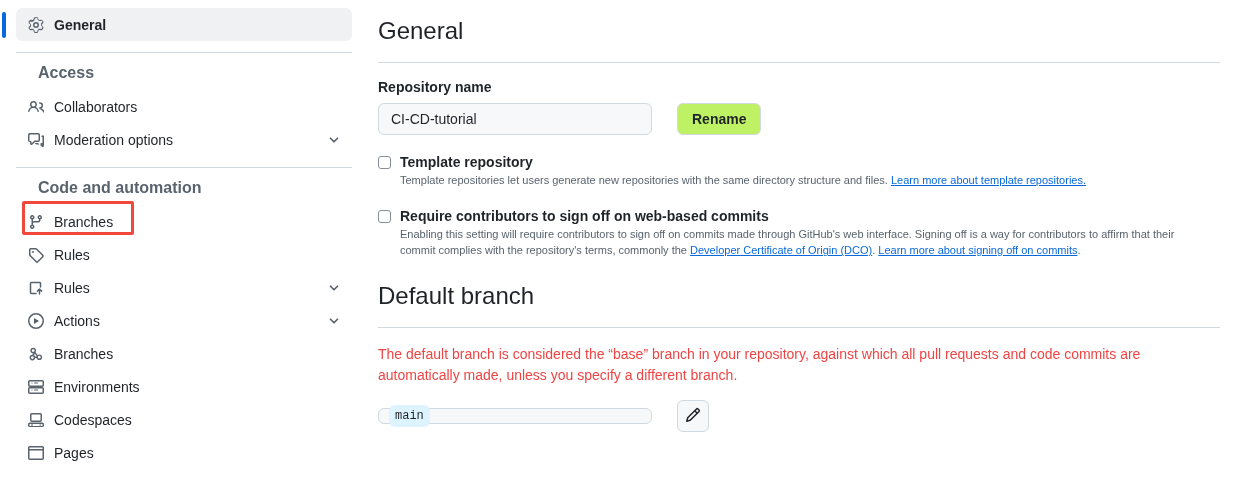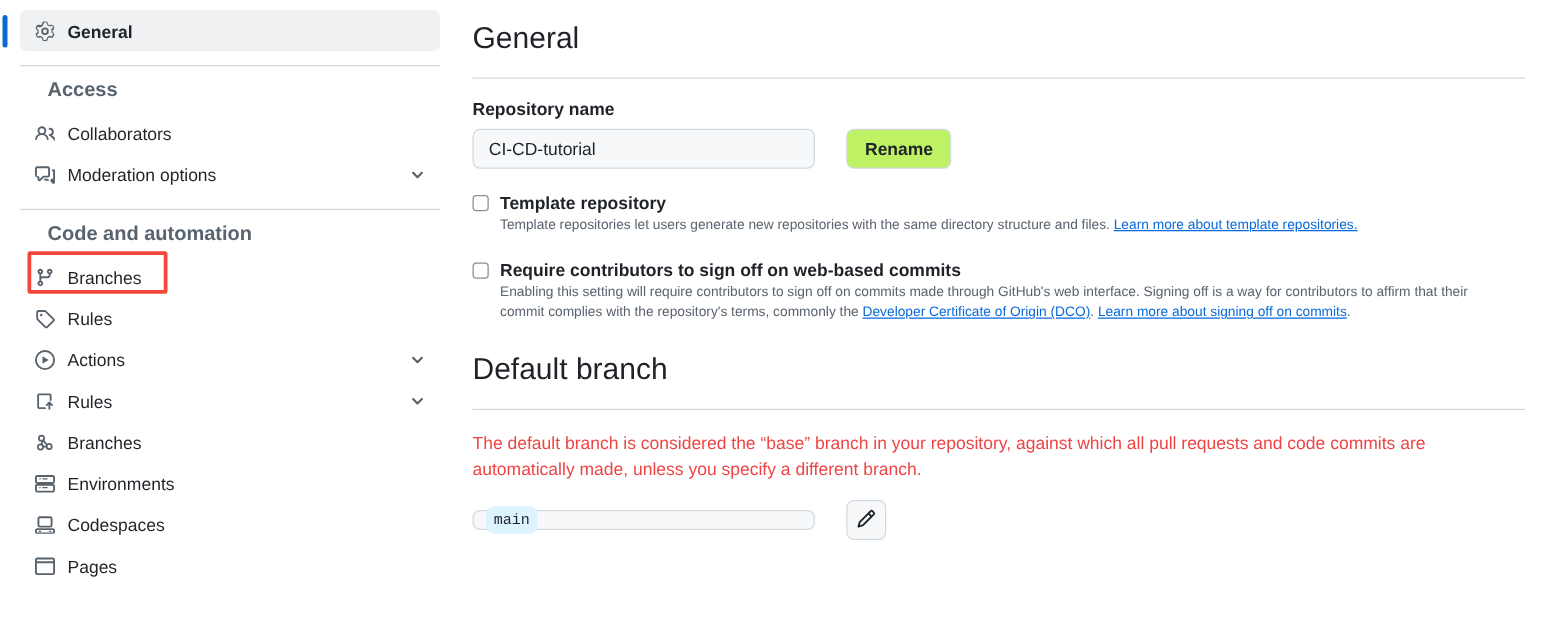--- a/index.html
+++ b/index.html
@@ -251,40 +251,40 @@
       <span class="ico">
         <svg width="16" height="16" viewBox="0 0 16 16" fill="currentColor">
             <path d="M1 7.775V2.75C1 1.784 1.784 1 2.75 1h5.025c.464 0 .91.184 1.238.513l6.25 6.25a1.75 1.75 0 0 1 0 2.474l-5.026 5.026a1.75 1.75 0 0 1-2.474 0l-6.25-6.25A1.752 1.752 0 0 1 1 7.775Zm1.5 0c0 .066.026.13.073.177l6.25 6.25a.25.25 0 0 0 .354 0l5.025-5.025a.25.25 0 0 0 0-.354l-6.25-6.25a.25.25 0 0 0-.177-.073H2.75a.25.25 0 0 0-.25.25ZM6 5a1 1 0 1 1-2 0 1 1 0 0 1 2 0Z"></path>
           </svg>
       </span>
       <span class="label">Rules</span>
     </div>
 
     <div class="nav-item">
       <span class="ico">
-        <svg width="16" height="16" viewBox="0 0 16 16" fill="currentColor">
-            <path d="M8 0a8 8 0 1 1 0 16A8 8 0 0 1 8 0ZM1.5 8a6.5 6.5 0 1 0 13 0 6.5 6.5 0 0 0-13 0Zm4.879-2.773 4.264 2.559a.25.25 0 0 1 0 .428l-4.264 2.559A.25.25 0 0 1 6 10.559V5.442a.25.25 0 0 1 .379-.215Z"></path>
-          </svg>
-      </span>
-      <span class="label">Actions</span>
+        <svg width="16" height="16" viewBox="0 0 16 16" fill="none" stroke="currentColor" stroke-width="1.5" stroke-linecap="round" stroke-linejoin="round">
+            <path d="M12.5 7V3.2a.7.7 0 0 0-.7-.7H3.2a.7.7 0 0 0-.7.7v9.6a.7.7 0 0 0 .7.7H8"></path>
+            <path d="M11.5 14V9.2M9.4 11.1l2.1-2.1 2.1 2.1"></path>
+          </svg>
+      </span>
+      <span class="label">Rules</span>
       <span class="chev">
         <svg width="14" height="14" viewBox="0 0 16 16" fill="none" stroke="currentColor" stroke-width="2" stroke-linecap="round" stroke-linejoin="round">
             <path d="M4 6l4 4 4-4"></path>
           </svg>
       </span>
     </div>
 
     <div class="nav-item">
       <span class="ico">
-        <svg width="16" height="16" viewBox="0 0 16 16" fill="none" stroke="currentColor" stroke-width="1.5" stroke-linecap="round" stroke-linejoin="round">
-            <path d="M12.5 7V3.2a.7.7 0 0 0-.7-.7H3.2a.7.7 0 0 0-.7.7v9.6a.7.7 0 0 0 .7.7H8"></path>
-            <path d="M11.5 14V9.2M9.4 11.1l2.1-2.1 2.1 2.1"></path>
-          </svg>
-      </span>
-      <span class="label">Rules</span>
+        <svg width="16" height="16" viewBox="0 0 16 16" fill="currentColor">
+            <path d="M8 0a8 8 0 1 1 0 16A8 8 0 0 1 8 0ZM1.5 8a6.5 6.5 0 1 0 13 0 6.5 6.5 0 0 0-13 0Zm4.879-2.773 4.264 2.559a.25.25 0 0 1 0 .428l-4.264 2.559A.25.25 0 0 1 6 10.559V5.442a.25.25 0 0 1 .379-.215Z"></path>
+          </svg>
+      </span>
+      <span class="label">Actions</span>
       <span class="chev">
         <svg width="14" height="14" viewBox="0 0 16 16" fill="none" stroke="currentColor" stroke-width="2" stroke-linecap="round" stroke-linejoin="round">
             <path d="M4 6l4 4 4-4"></path>
           </svg>
       </span>
     </div>
 
     <div class="nav-item">
       <span class="ico">
         <svg width="16" height="16" viewBox="0 0 16 16" fill="none" stroke="currentColor" stroke-width="1.4" stroke-linecap="round">

